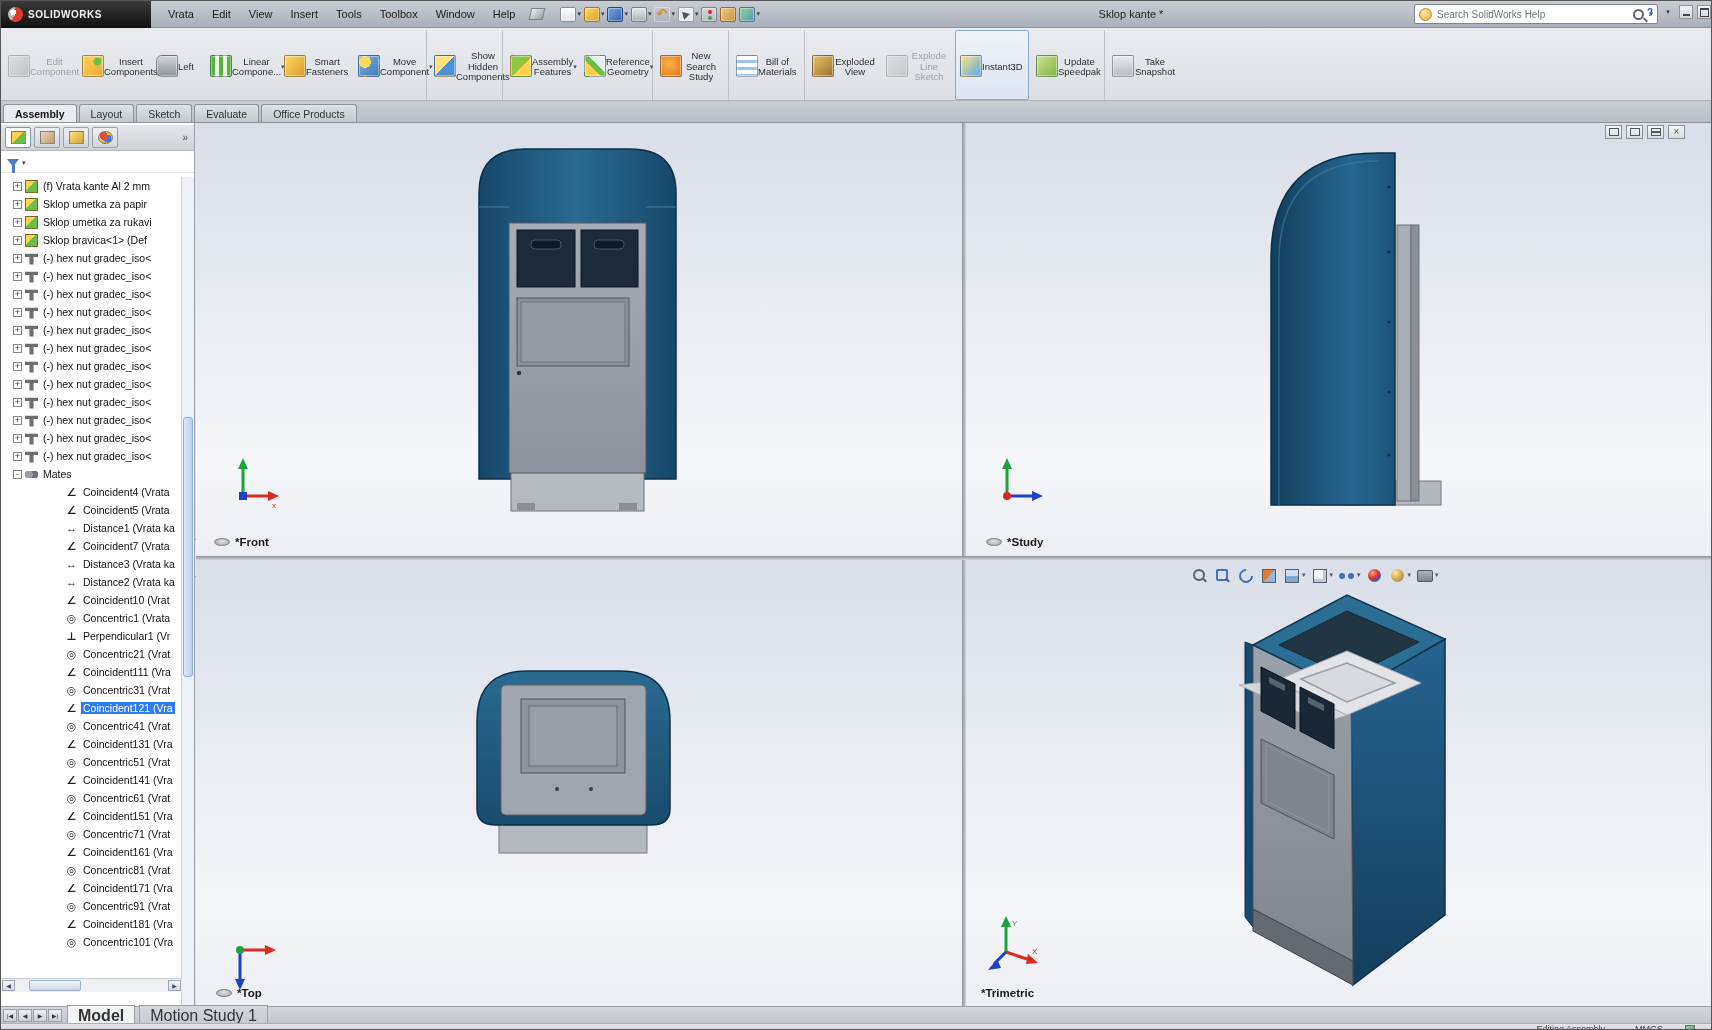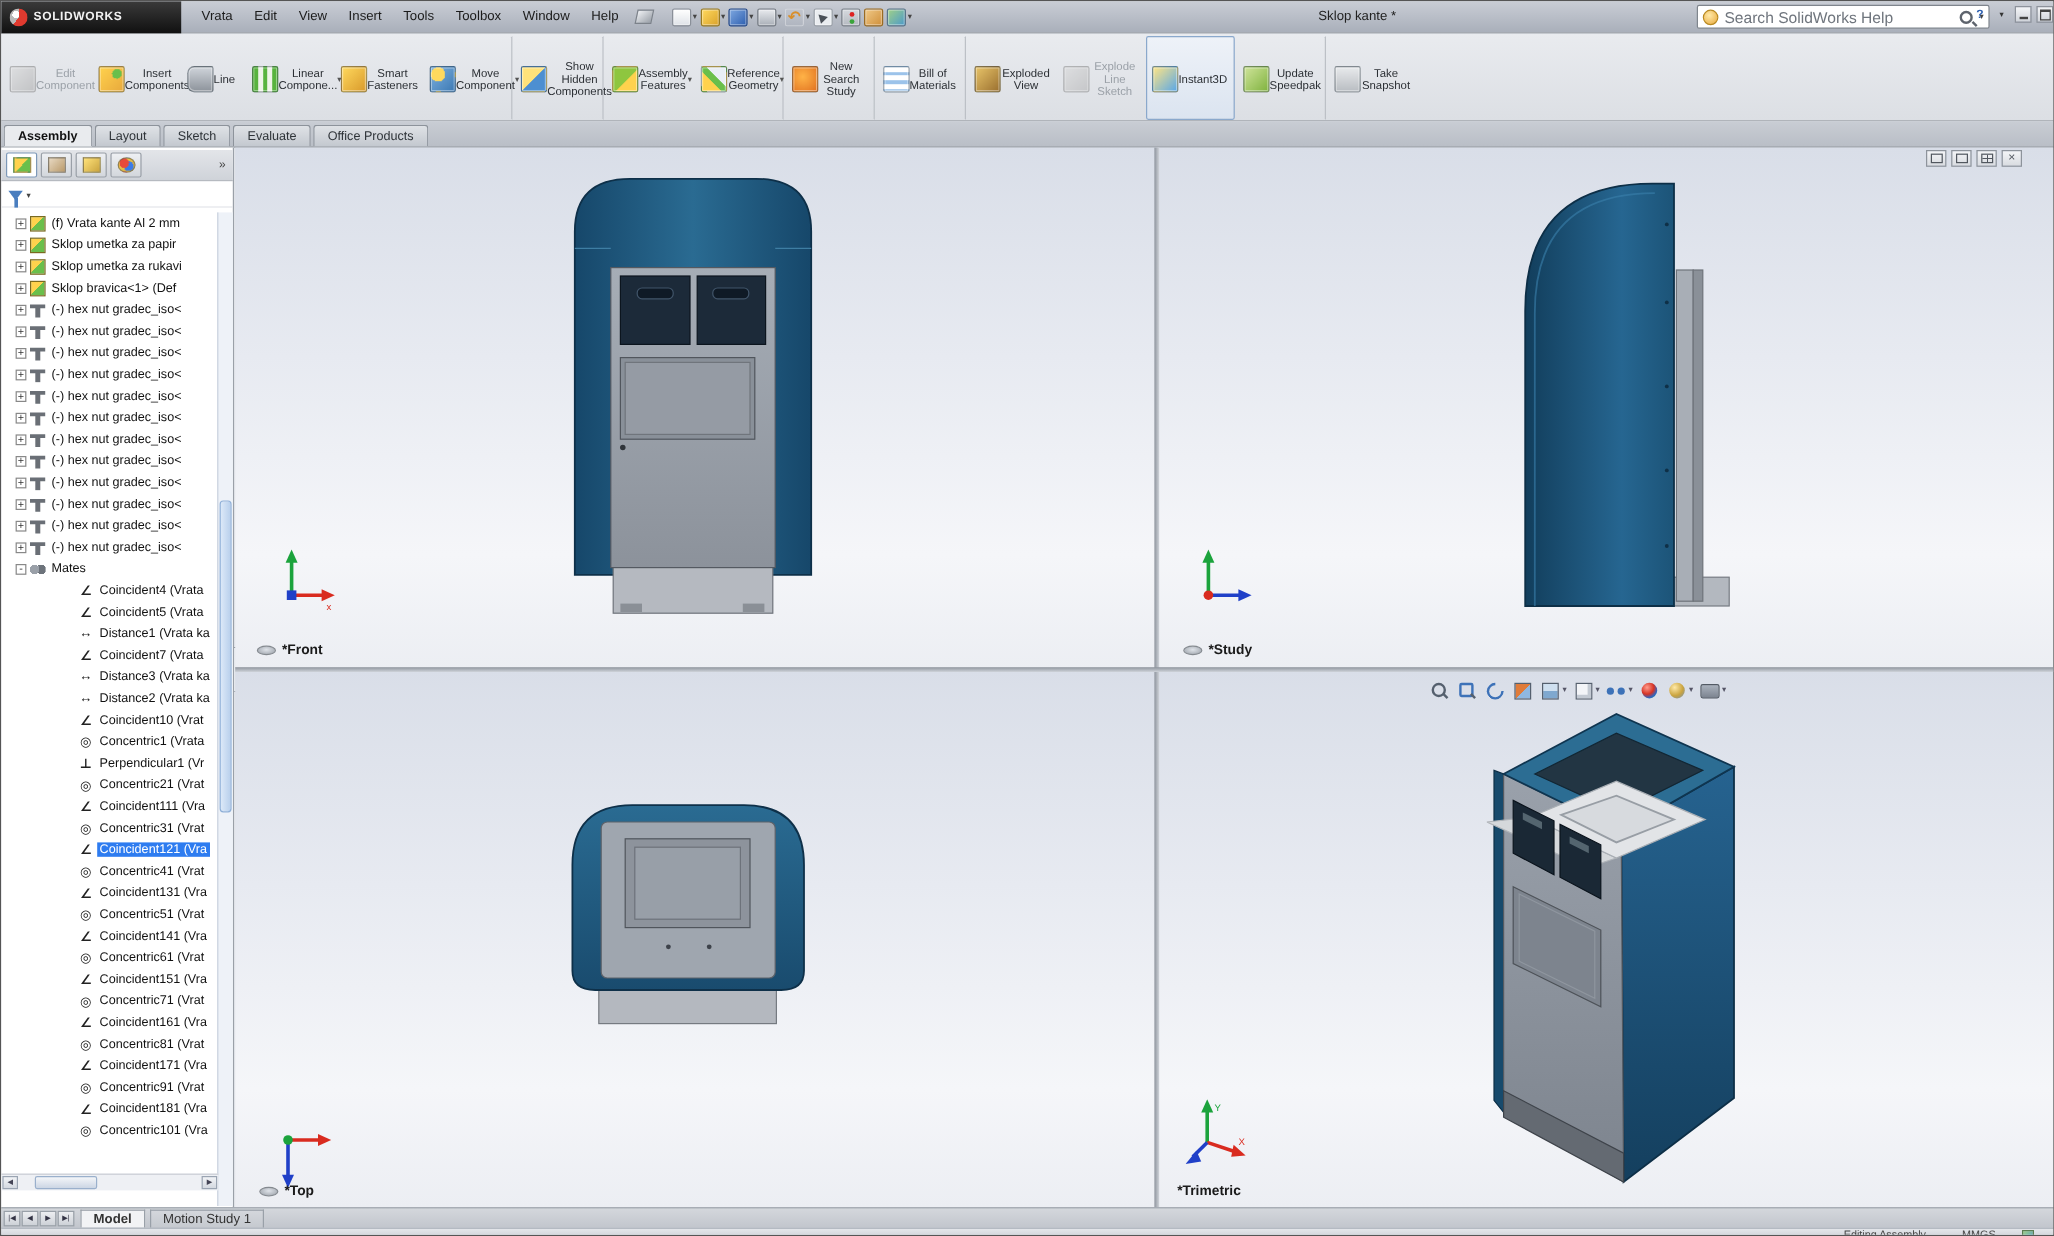--- a/index.html
+++ b/index.html
@@ -27,21 +27,21 @@
   .qi-undo::before{content:"↶";position:absolute;left:2px;top:-1px;font-size:13px;color:#d98f2b;font-weight:bold;}
   .qi-select{border:1px solid #9aa0a8;background:#e9ecf0;}
   .qi-select::before{content:"";position:absolute;left:4px;top:3px;border-left:7px solid #4a5058;border-top:4px solid transparent;border-bottom:4px solid transparent;transform:rotate(-15deg);}
   .qi-rebuild{background:linear-gradient(180deg,#d6d9de,#b5bac1);border:1px solid #7d838b;}
   .qi-rebuild::before{content:"";position:absolute;left:6px;top:2px;width:4px;height:4px;border-radius:50%;background:#d22;box-shadow:0 6px 0 #3aa53a;}
   .qi-options{background:linear-gradient(135deg,#f0c987,#cf8f3a);border:1px solid #9a6b22;}
   .qi-file-properties{background:linear-gradient(135deg,#9fd089,#4c9ac9);border:1px solid #58748a;}
   #doc-title{position:absolute;left:1020px;top:0;width:220px;height:27px;line-height:27px;text-align:center;font-size:11px;color:#222;}
   #help-search{position:absolute;left:1413px;top:3px;width:244px;height:20px;background:#fff;border:1px solid #7f858d;border-radius:2px;display:flex;align-items:center;padding:0 4px;gap:5px;}
   #help-search .bulb{width:13px;height:13px;border-radius:50%;background:radial-gradient(circle at 40% 35%,#ffe9a8,#e8a93c);border:1px solid #b98a22;flex:none;}
-  #help-search .ph{font-size:13px;color:#6f757d;flex:1;white-space:nowrap;overflow:hidden;}
+  #help-search .ph{font-size:10px;color:#6f757d;flex:1;white-space:nowrap;overflow:hidden;}
   #help-search .mag{width:11px;height:11px;border:2px solid #5e6batch;border:2px solid #5e646d;border-radius:50%;position:relative;flex:none;}
   #help-search .mag::after{content:"";position:absolute;left:8px;top:8px;width:5px;height:2px;background:#5e646d;transform:rotate(45deg);}
   #help-search .caret{font-size:7px;color:#444;}
   #win-controls{position:absolute;right:2px;top:4px;display:flex;gap:4px;align-items:center;}
   #win-controls .wc{width:14px;height:14px;display:flex;align-items:center;justify-content:center;font-size:10px;color:#333;}
   #win-controls .wc.help{font-weight:bold;color:#2d5fb0;}
   #win-controls .wc.min{border:1px solid #8d929b;background:linear-gradient(#f4f5f7,#cfd3d9);}
   #win-controls .wc.min::before{content:"";width:7px;height:2px;background:#444;margin-top:6px;}
   #win-controls .wc.res{border:1px solid #8d929b;background:linear-gradient(#f4f5f7,#cfd3d9);}
   #win-controls .wc.res::before{content:"";width:7px;height:6px;border:1px solid #444;border-top-width:2px;}
@@ -154,21 +154,21 @@
   #doc-buttons{position:absolute;left:1604px;top:124px;display:flex;gap:4px;}
   .dw{width:17px;height:14px;border:1px solid #8d939b;background:linear-gradient(#f4f5f7,#d9dce1);display:flex;align-items:center;justify-content:center;font-size:8px;color:#444;}
   .dw-doc-minimize::before{content:"";width:8px;height:6px;border:1px solid #51575f;}
   .dw-doc-restore::before{content:"";width:8px;height:6px;border:1px solid #51575f;background:linear-gradient(90deg,transparent 45%,#51575f 45% 55%,transparent 55%);}
   .dw-doc-split::before{content:"";width:8px;height:6px;border:1px solid #51575f;background:linear-gradient(90deg,transparent 45%,#51575f 45% 55%,transparent 55%),linear-gradient(180deg,transparent 40%,#51575f 40% 60%,transparent 60%);}
   .dw-doc-close::before{content:"×";font-size:10px;color:#51575f;line-height:1;}
 
   
   #bottom-tabs{position:absolute;left:0;top:1005px;width:1712px;height:17px;background:linear-gradient(#d4d7dc,#c2c6cd);border-top:1px solid #9aa0a8;display:flex;align-items:center;padding-left:2px;gap:1px;}
   .navbtn{width:14px;height:13px;background:linear-gradient(#eceef1,#cdd1d7);border:1px solid #99a0a8;font-size:6px;color:#334;display:flex;align-items:center;justify-content:center;}
-  .btab{padding:1px 10px;font-size:11px;color:#333;background:linear-gradient(#d4d7dc,#c5c9cf);border:1px solid #99a0a8;border-bottom:none;margin-left:4px;}
+  .btab{padding:1px 10px;font-size:16px;color:#333;background:linear-gradient(#d4d7dc,#c5c9cf);border:1px solid #99a0a8;border-bottom:none;margin-left:4px;}
   .btab.active{background:#f2f3f5;font-weight:bold;}
   #statusbar{position:absolute;left:0;top:1022px;width:1712px;height:8px;background:linear-gradient(#e4e6ea,#cfd3d9);border-top:1px solid #aab0b8;overflow:hidden;}
   #status-right{position:absolute;right:50px;top:0;display:flex;gap:30px;font-size:9px;color:#444;}
   #status-tip{position:absolute;right:18px;top:1px;width:10px;height:10px;background:linear-gradient(135deg,#9fd089,#4c9ac9);border:1px solid #5a7d52;}
 </style>
 </head>
 <body>
 
 <div id="window">
 
@@ -260,21 +260,21 @@
       </div>
 
       <div class="rbtn has-caret">
         <span class="ribbon-ic ic-insert-components"></span>
         <span class="rlabel">Insert Components</span>
         <span class="caret">▾</span>
       </div>
 
       <div class="rbtn">
         <span class="ribbon-ic ic-mate"></span>
-        <span class="rlabel">Line</span>
+        <span class="rlabel">Left</span>
 
       </div>
 
       <div class="rbtn has-caret">
         <span class="ribbon-ic ic-linear-pattern"></span>
         <span class="rlabel">Linear Compone...</span>
         <span class="caret">▾</span>
       </div>
 
       <div class="rbtn">

